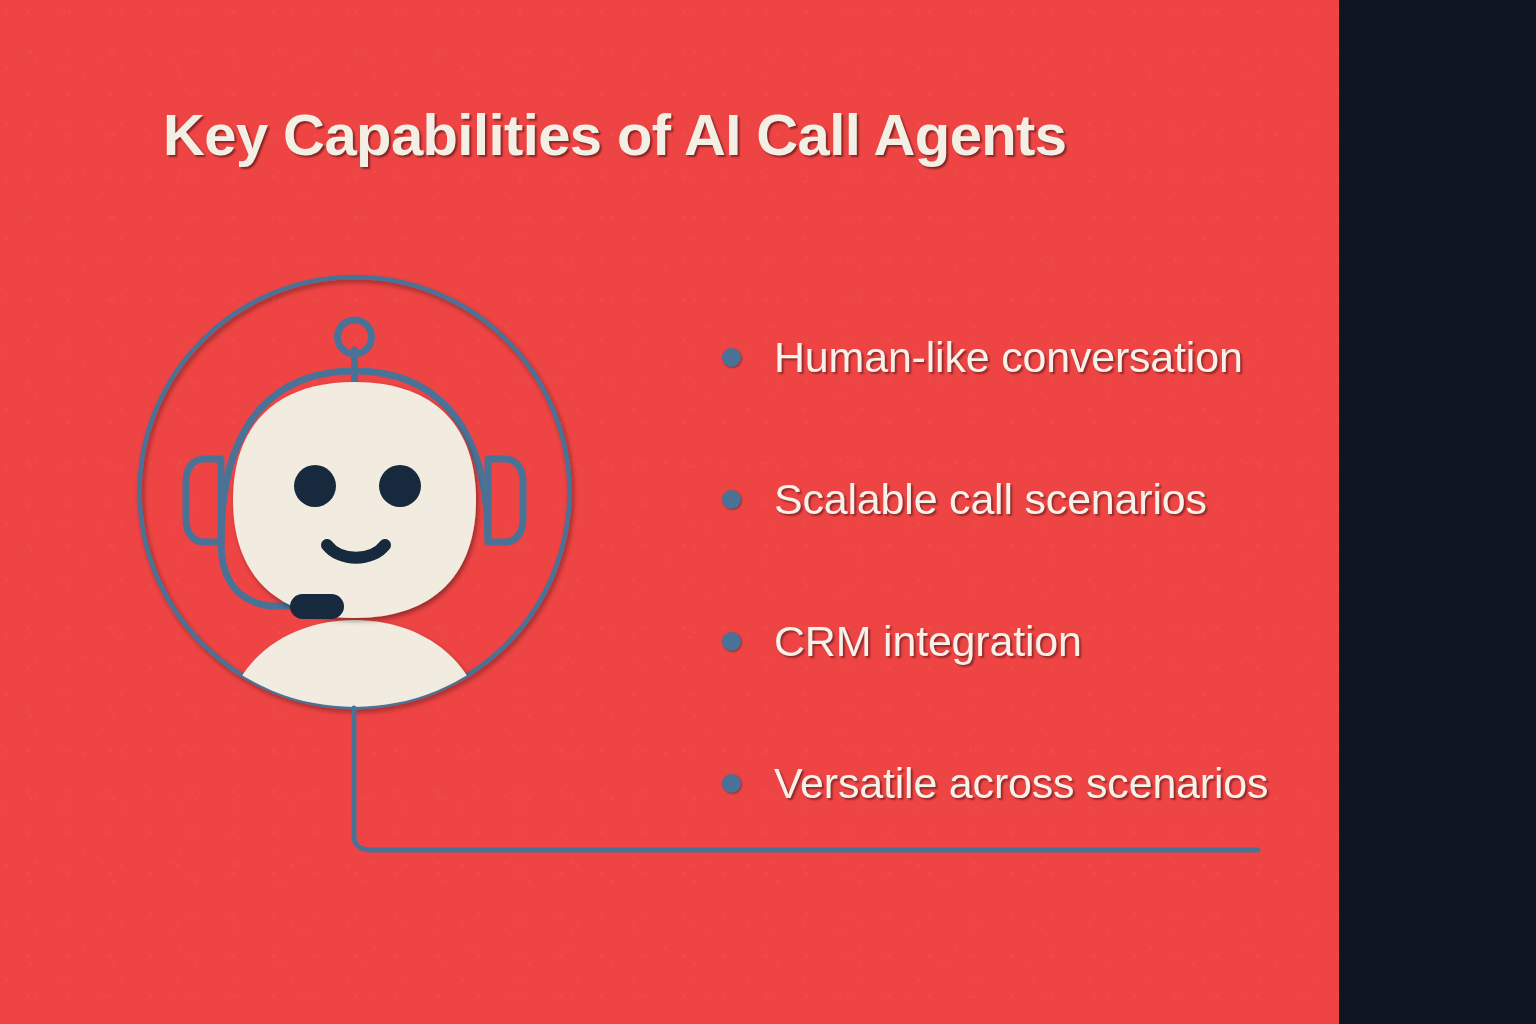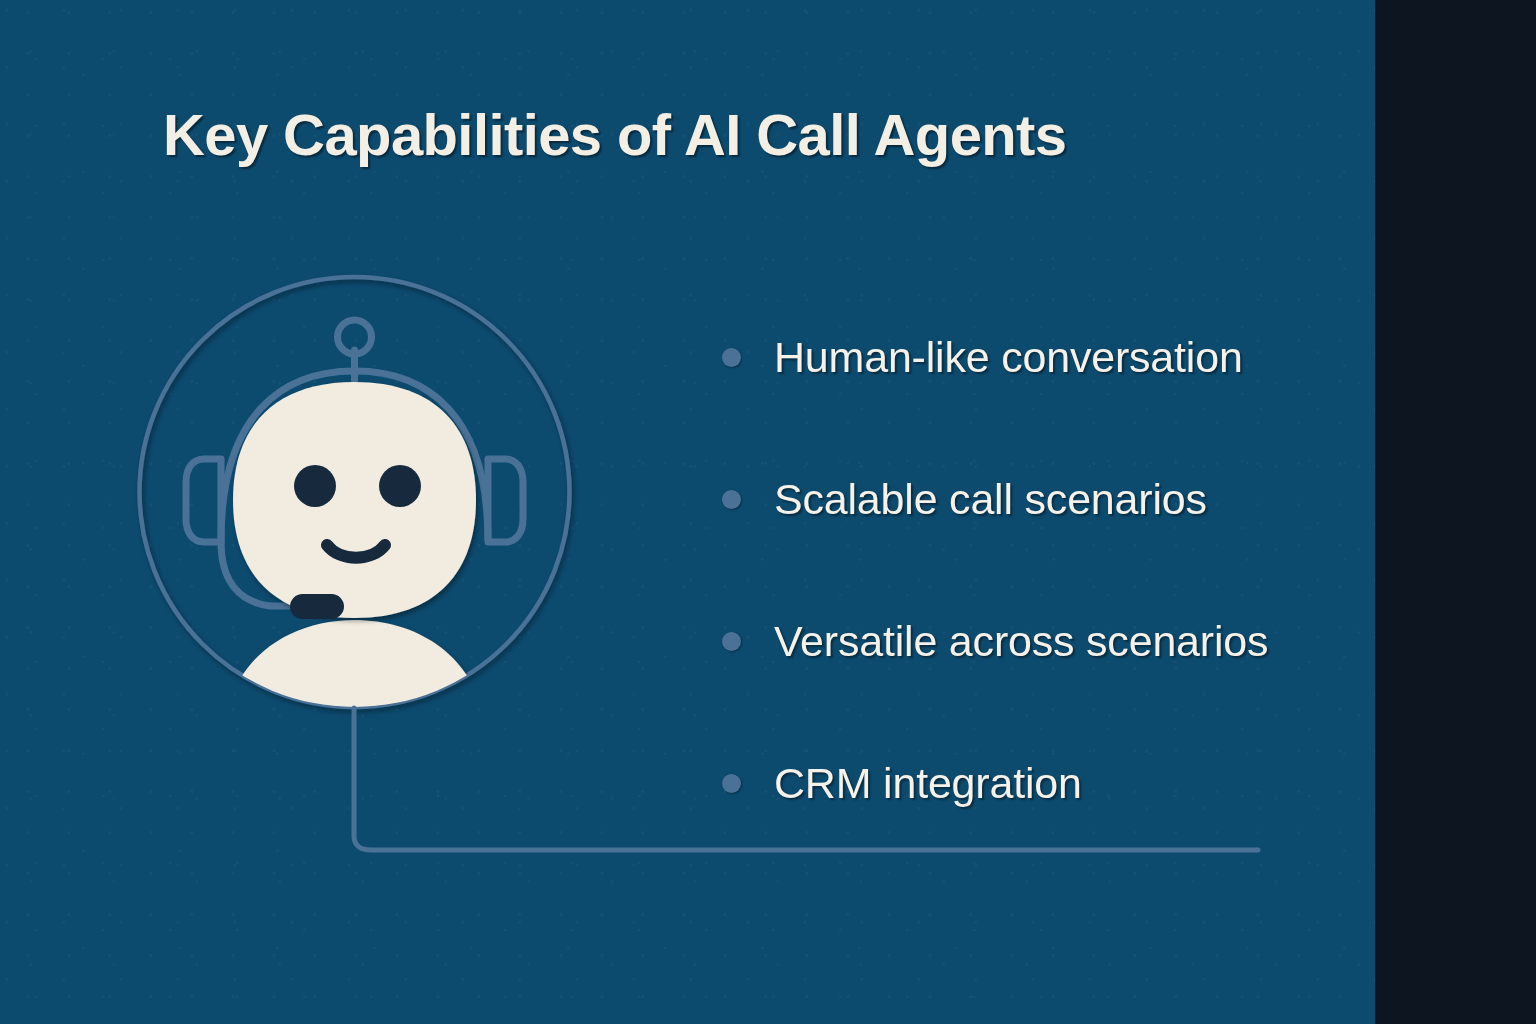--- a/index.html
+++ b/index.html
@@ -12,23 +12,22 @@
     width: 1536px;
     height: 1024px;
     overflow: hidden;
     font-family: "Liberation Sans", "DejaVu Sans", sans-serif;
   }
 
   #slide {
     position: relative;
     width: 1339px;
     height: 1024px;
-    background: #0c4a6e;
+    background: #ef4444;
     overflow: hidden;
-    padding-left: 36px;
   }
 
   
   #noise {
     position: absolute;
     inset: 0;
     pointer-events: none;
     opacity: 0.035;
     background-image:
       radial-gradient(circle at 12% 18%, #ffffff 0 1.2px, transparent 1.6px),
@@ -175,21 +174,21 @@
     <li class="bullet-row">
       <span class="bullet-dot"></span>
       <span class="bullet-text">Human-like conversation</span>
     </li>
     <li class="bullet-row">
       <span class="bullet-dot"></span>
       <span class="bullet-text">Scalable call scenarios</span>
     </li>
     <li class="bullet-row">
       <span class="bullet-dot"></span>
-      <span class="bullet-text">Versatile across scenarios</span>
+      <span class="bullet-text">CRM integration</span>
     </li>
     <li class="bullet-row">
       <span class="bullet-dot"></span>
-      <span class="bullet-text">CRM integration</span>
+      <span class="bullet-text">Versatile across scenarios</span>
     </li>
   </ul>
 
 </div>
 
 </body></html>

